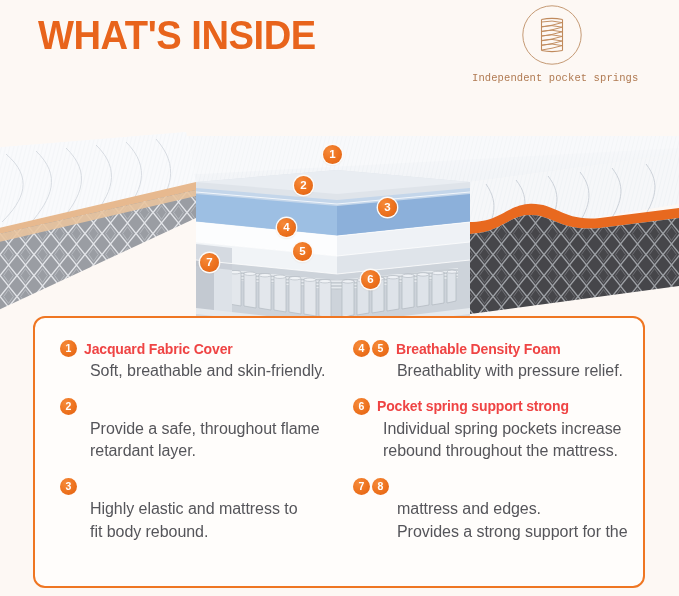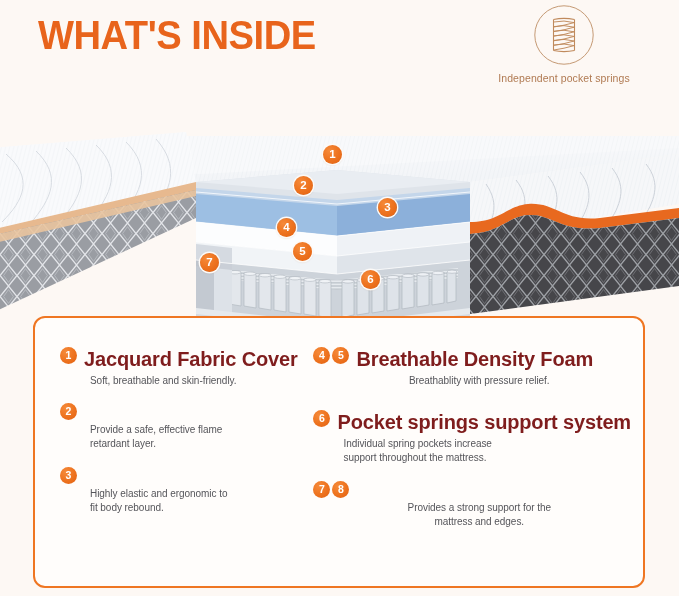--- a/index.html
+++ b/index.html
@@ -34,25 +34,26 @@
     font-family: "Liberation Sans Narrow", "Liberation Sans", sans-serif;
     transform: scaleX(0.93);
     transform-origin: left center;
     white-space: nowrap;
     line-height: 1.05;
   }
 
   
   #spring-emblem {
     position: absolute;
-    left: 484px;
+    left: 472px;
     top: 4px;
     width: 160px;
     height: 86px;
     text-align: center;
+    font-family: Liberation Mono, monospace;
   }
   #spring-emblem .circle-wrap {
     width: 62px;
     height: 62px;
     margin: 0 auto;
   }
   #spring-caption {
     margin-top: 6px;
     font-size: 10.5px;
     color: #b07a52;
@@ -128,35 +129,34 @@
     border-radius: 50%;
     background: radial-gradient(circle at 34% 30%, #f58a3a 0%, #ef7622 45%, #e2600f 100%);
     color: #ffffff;
     font-size: 10.5px;
     font-weight: bold;
     line-height: 17px;
     text-align: center;
     flex: 0 0 auto;
   }
   .legend-title {
-    font-size: 20px;
+    font-size: 14px;
     font-weight: bold;
-    color: #7f1d1d;
+    color: #ef4444;
     letter-spacing: -0.15px;
     white-space: nowrap;
-    margin-top: 8px;
   }
   .legend-desc {
-    font-size: 10px;
+    font-size: 16px;
     color: #55555a;
     line-height: 1.42;
     margin-left: 30px;
     letter-spacing: -0.05px;
   }
-  .legend-item.dual .legend-desc { margin-left: 14px; text-align: center; }
+  .legend-item.dual .legend-desc { margin-left: 44px; }
   .legend-desc span { display: block; white-space: nowrap; }
 </style>
 </head>
 <body>
 
 <div id="infographic">
 
   <div id="header-title">WHAT'S INSIDE</div>
 
   <div id="spring-emblem">
@@ -368,33 +368,33 @@
           </div>
         </div>
 
         <div class="legend-item">
           <div class="legend-head">
             <div class="legend-nums">
               <div class="legend-badge">2</div>
             </div>
           </div>
           <div class="legend-desc">
-            <span>Provide a safe, effective flame</span>
+            <span>Provide a safe, throughout flame</span>
             <span>retardant layer.</span>
           </div>
         </div>
 
         <div class="legend-item">
           <div class="legend-head">
             <div class="legend-nums">
               <div class="legend-badge">3</div>
             </div>
           </div>
           <div class="legend-desc">
-            <span>Highly elastic and ergonomic to</span>
+            <span>Highly elastic and mattress to</span>
             <span>fit body rebound.</span>
           </div>
         </div>
 
       </div>
 
       <div class="legend-col col-right">
 
         <div class="legend-item dual">
           <div class="legend-head">
@@ -407,38 +407,38 @@
           <div class="legend-desc">
             <span>Breathablity with pressure relief.</span>
           </div>
         </div>
 
         <div class="legend-item">
           <div class="legend-head">
             <div class="legend-nums">
               <div class="legend-badge">6</div>
             </div>
-            <div class="legend-title">Pocket springs support system</div>
+            <div class="legend-title">Pocket spring support strong</div>
           </div>
           <div class="legend-desc">
             <span>Individual spring pockets increase</span>
-            <span>support throughout the mattress.</span>
+            <span>rebound throughout the mattress.</span>
           </div>
         </div>
 
         <div class="legend-item dual">
           <div class="legend-head">
             <div class="legend-nums">
               <div class="legend-badge">7</div>
               <div class="legend-badge">8</div>
             </div>
           </div>
           <div class="legend-desc">
+            <span>mattress and edges.</span>
             <span>Provides a strong support for the</span>
-            <span>mattress and edges.</span>
           </div>
         </div>
 
       </div>
     </div>
   </div>
 
 </div>
 
 </body></html>

